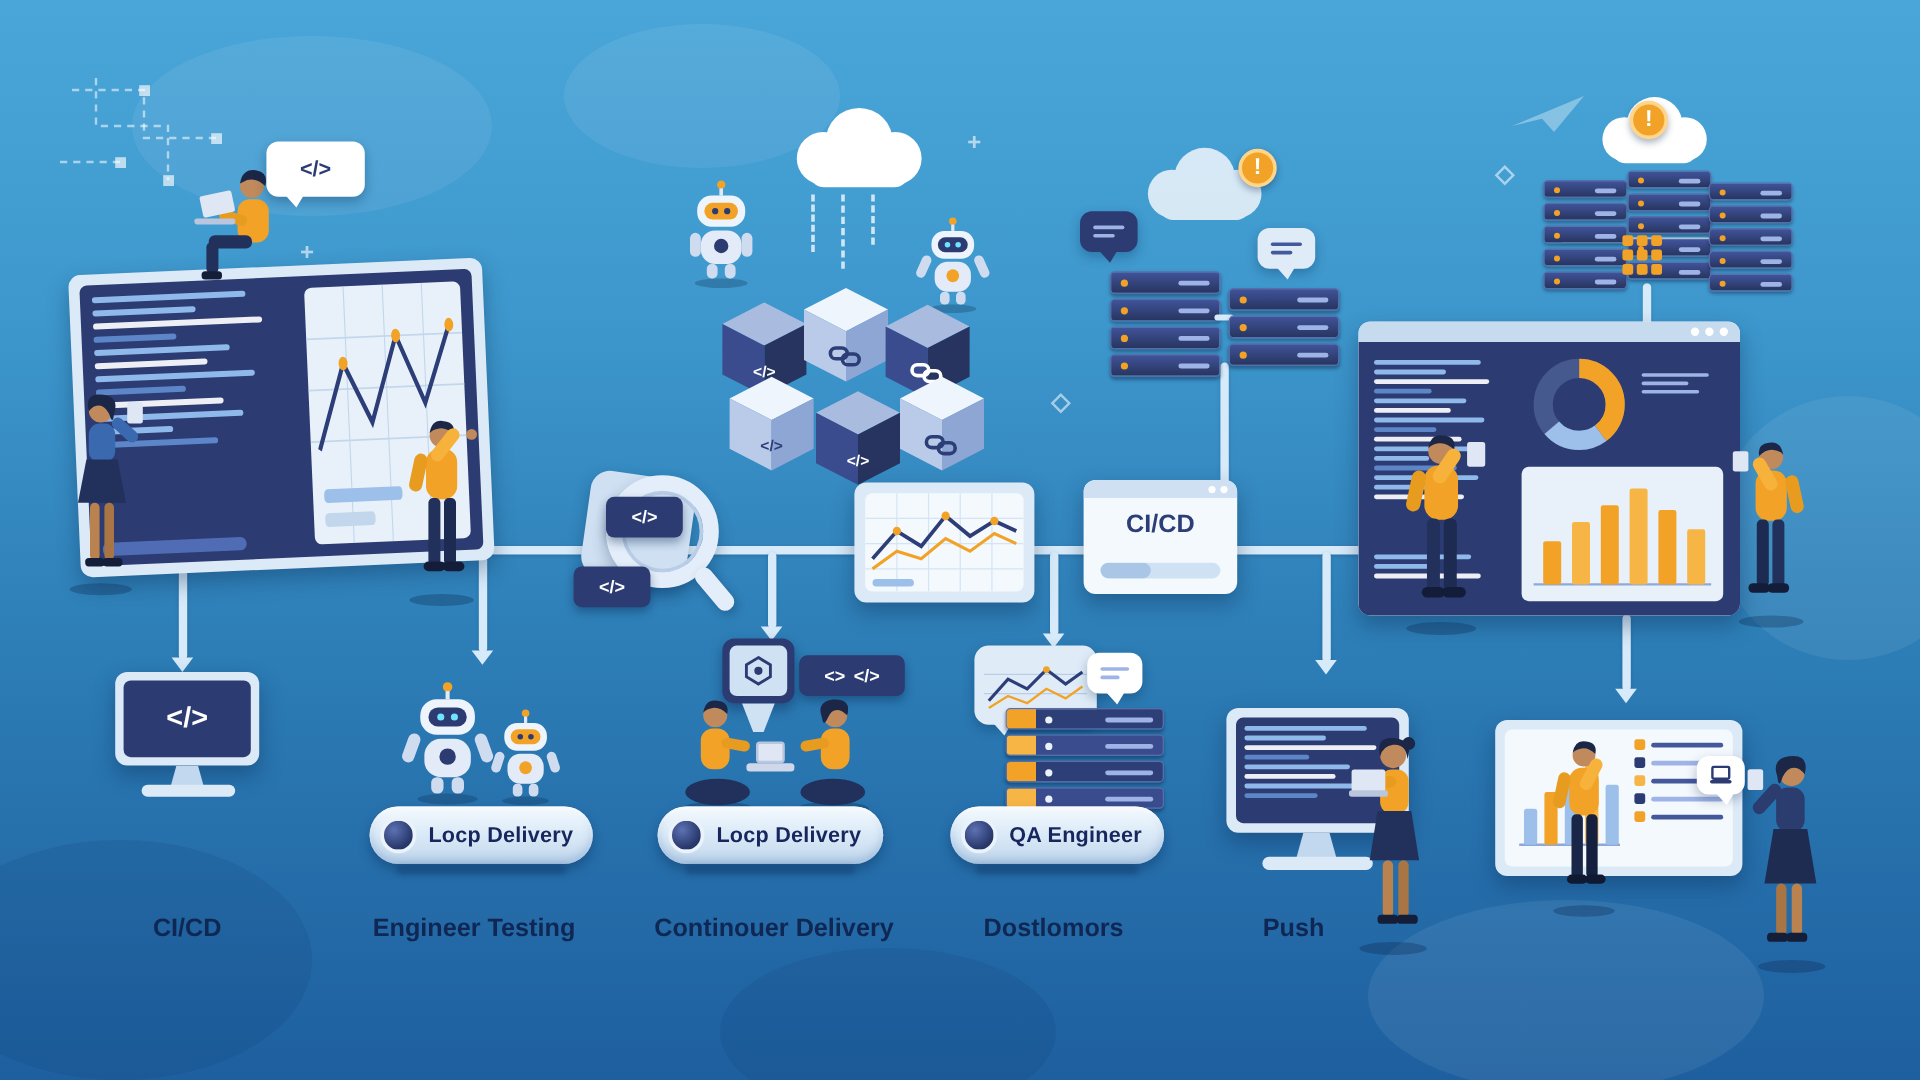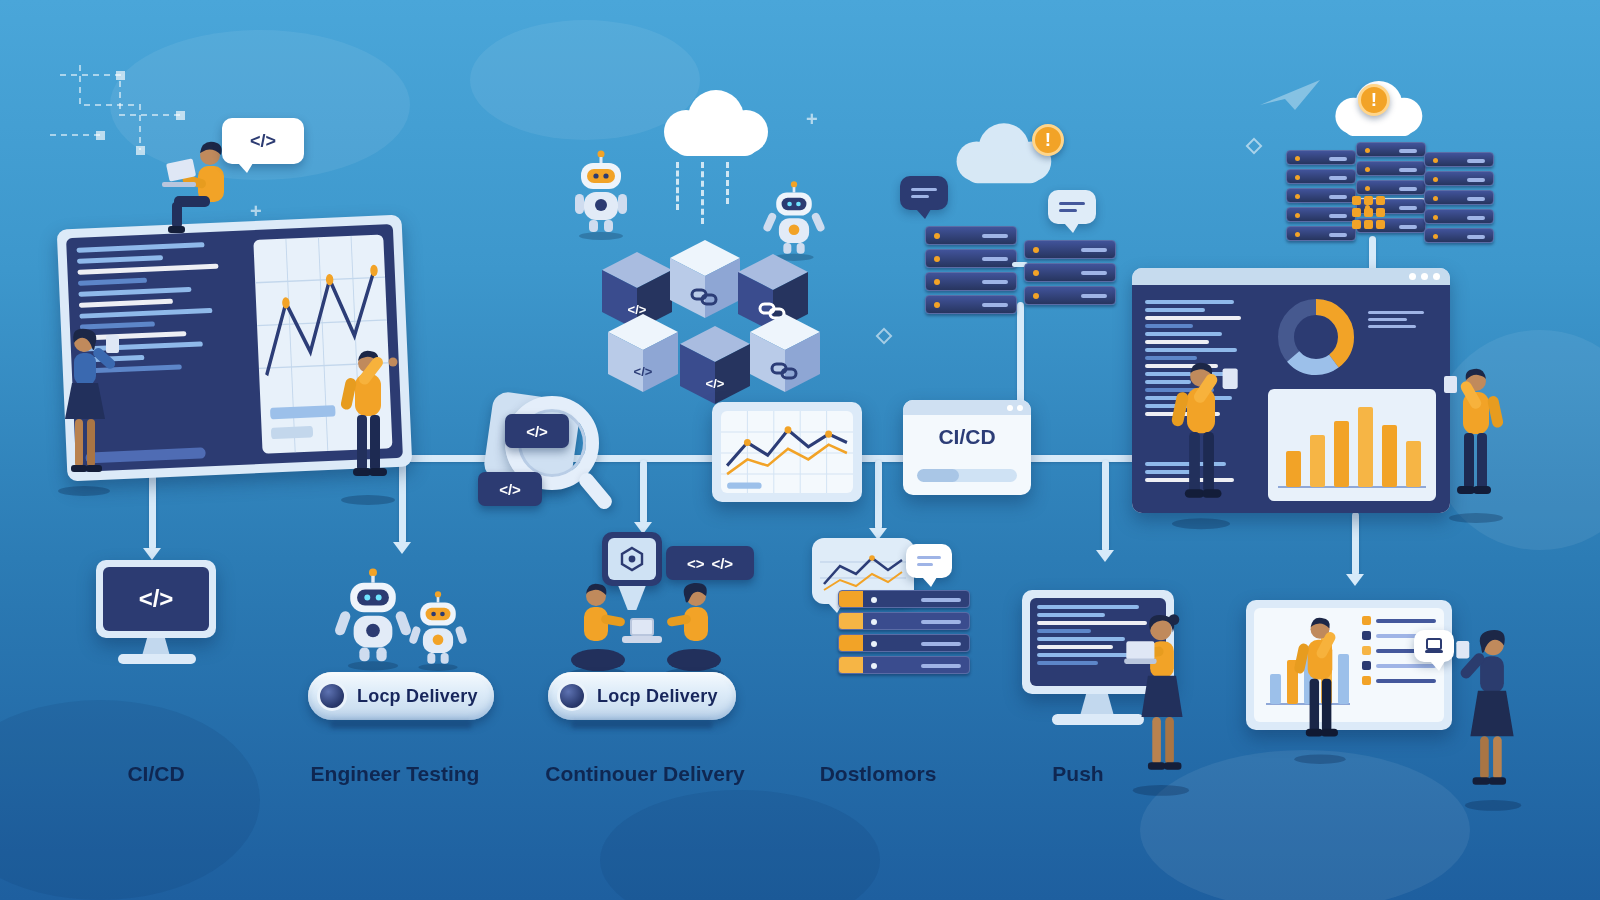--- a/index.html
+++ b/index.html
@@ -714,20 +714,24 @@
   </svg>
 
   <div class="pill" style="left:308px;top:672px;width:186px">
     <span class="wheel"></span>
     <span class="pill-label">Locp Delivery</span>
   </div>
   <div class="pill" style="left:548px;top:672px;width:188px">
     <span class="wheel"></span>
     <span class="pill-label">Locp Delivery</span>
   </div>
+  <div class="pill" style="left:792px;top:672px;width:178px">
+    <span class="wheel"></span>
+    <span class="pill-label">QA Engineer</span>
+  </div>
 
   <div class="caption" style="left:156px;top:762px">CI/CD</div>
   <div class="caption" style="left:395px;top:762px">Engineer Testing</div>
   <div class="caption" style="left:645px;top:762px">Continouer Delivery</div>
   <div class="caption" style="left:878px;top:762px">Dostlomors</div>
   <div class="caption" style="left:1078px;top:762px">Push</div>
 
 </div>
 
 </body></html>

